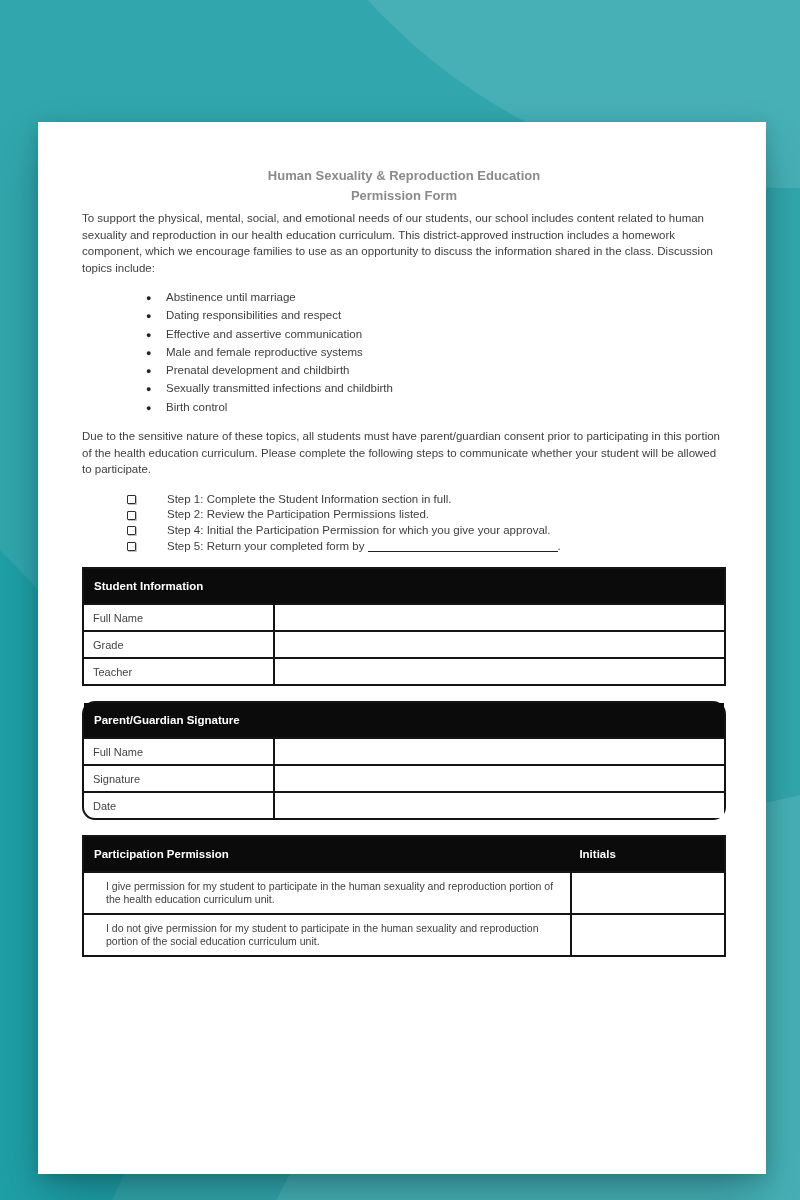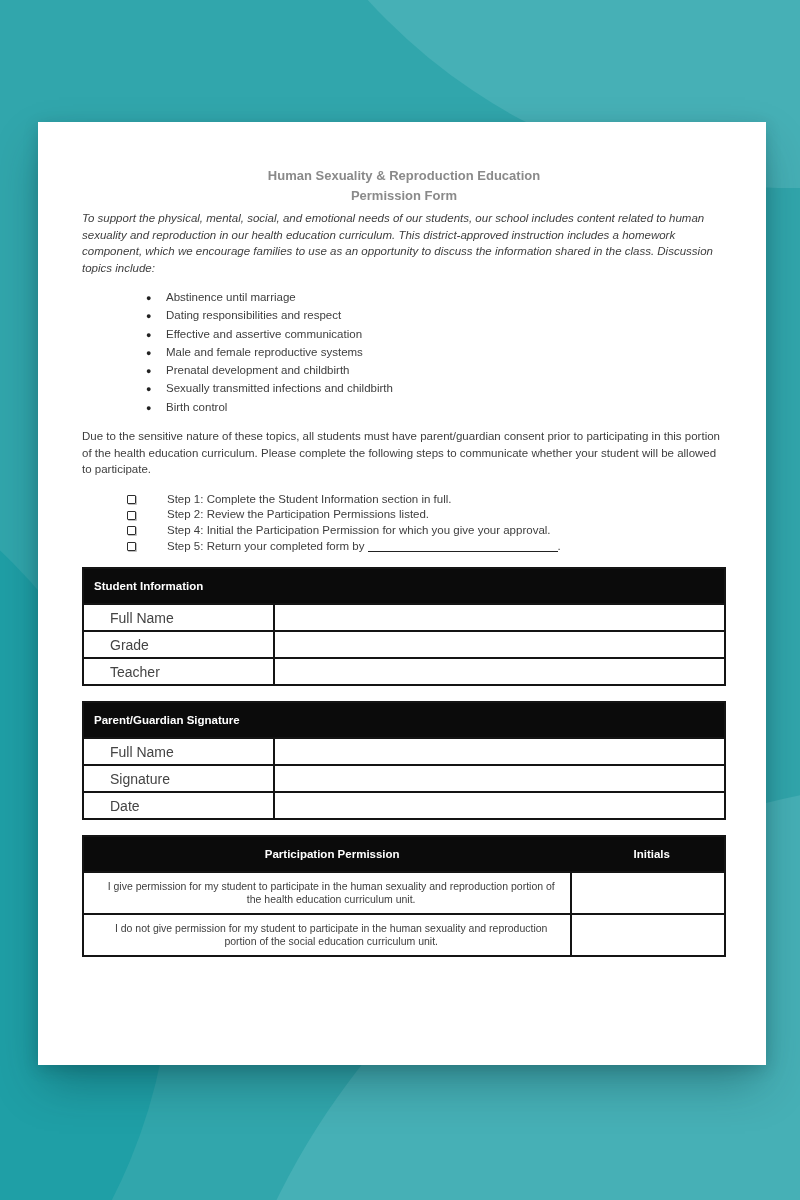--- a/index.html
+++ b/index.html
@@ -10,32 +10,32 @@
     font-family:"Liberation Sans", sans-serif;
   }
   
   .bg-circle { position:absolute; border-radius:50%; }
   .c-top-right   { width:1150px; height:1150px; left:218px;  top:-962px;  background:#46b0b6; }
   .c-bottom-left { width:1100px; height:1100px; left:-928px; top:400px;   background:#1f9fa6; }
   .c-bottom-right{ width:1500px; height:1500px; left:200px;  top:780px;   background:#46b0b6; }
 
   
   .page {
-    position:absolute; left:38px; top:122px; width:728px; height:943px;
+    position:absolute; left:38px; top:122px; width:728px; height:1052px;
     background:#ffffff;
     box-shadow:0 22px 44px -6px rgba(0,40,45,.35), 0 4px 14px rgba(0,40,45,.18);
     padding:44px 40px 0 44px;
     color:#3e3e3e;
   }
 
   .doc-title { text-align:center; font-weight:bold; font-size:13px; line-height:20px; color:#8a8a8a; }
 
   .para { margin-top:4px; font-size:11.5px; line-height:16.5px; color:#3e3e3e; }
   .para.second { margin-top:11px; }
-  .intro { margin-top:4px;font-style:italic; }
+  .intro { margin-top:4px; }
 
   ul.topics { margin-top:13px; list-style:none; }
   ul.topics li { display:flex; align-items:baseline; font-size:11.5px; line-height:17.3px; color:#3e3e3e; }
   ul.topics .bullet { width:20px; margin-left:64px; font-size:9px; color:#222; flex:0 0 auto; }
 
   ul.steps { margin-top:14px; list-style:none; }
   ul.steps li { display:flex; align-items:center; font-size:11.5px; line-height:15.7px; color:#3e3e3e; }
   .checkbox {
     width:9px; height:9px; border:1.5px solid #2e2e2e; border-radius:1px;
     margin-left:45px; margin-right:31px; flex:0 0 auto; position:relative; top:0;
@@ -44,21 +44,21 @@
   .blank-line { display:inline-block; width:190px; border-bottom:1.5px solid #222; height:11px; margin-left:3px; }
 
   
   .form-table { margin-top:12px; border:2px solid #141414; }
   .t1 { margin-top:13px;text-align:center; }
   .t-header {
     background:#0b0b0b; color:#ffffff; font-weight:bold; font-size:11.5px;
     height:34px; display:flex; align-items:center; padding-left:10px;
   }
   .t-row { display:flex; border-top:2px solid #141414; height:27px; }
-  .t-label { width:29.5%; display:flex; align-items:center; padding-left:26px; font-size:14px; color:#444; }
+  .t-label { width:29.5%; display:flex; align-items:center; padding-left:9px; font-size:11px; color:#444; }
   .t-value { flex:1; border-left:2px solid #141414; background:#fff; }
 
   
   .perm .t-header { padding-left:0; }
   .perm-head-left { width:76%; padding-left:10px; }
   .perm-head-right { flex:1; padding-left:9px; }
   .perm .t-row { height:42px; }
   .perm-text { width:76%; display:flex; align-items:center; padding:4px 14px 4px 22px; font-size:10.5px; line-height:13.5px; color:#3e3e3e; }
   .perm-initials { flex:1; border-left:2px solid #141414; background:#fff; }
 </style>
@@ -141,37 +141,37 @@
     <div class="t-row">
       <div class="t-label">Grade</div>
       <div class="t-value"></div>
     </div>
     <div class="t-row">
       <div class="t-label">Teacher</div>
       <div class="t-value"></div>
     </div>
   </div>
 
-  <div class="form-table" style="margin-top:15px;">
+  <div class="form-table" style="margin-top:15px;border-radius:13px;">
     <div class="t-header">Parent/Guardian Signature</div>
     <div class="t-row">
       <div class="t-label">Full Name</div>
       <div class="t-value"></div>
     </div>
     <div class="t-row">
       <div class="t-label">Signature</div>
       <div class="t-value"></div>
     </div>
     <div class="t-row">
       <div class="t-label">Date</div>
       <div class="t-value"></div>
     </div>
   </div>
 
-  <div class="form-table perm" style="margin-top:15px;text-align:center;">
+  <div class="form-table perm" style="margin-top:15px;">
     <div class="t-header">
       <span class="perm-head-left">Participation Permission</span>
       <span class="perm-head-right">Initials</span>
     </div>
     <div class="t-row">
       <div class="perm-text">I give permission for my student to participate in the human sexuality and reproduction portion of the health education curriculum unit.</div>
       <div class="perm-initials"></div>
     </div>
     <div class="t-row">
       <div class="perm-text">I do not give permission for my student to participate in the human sexuality and reproduction portion of the social education curriculum unit.</div>

